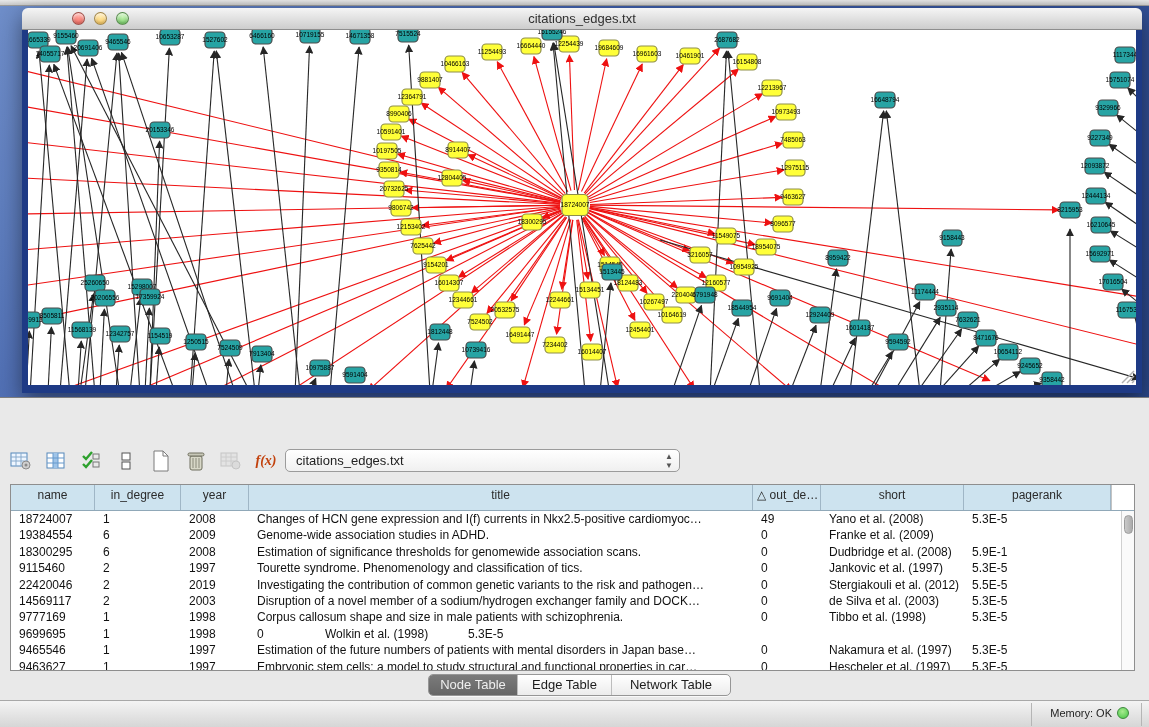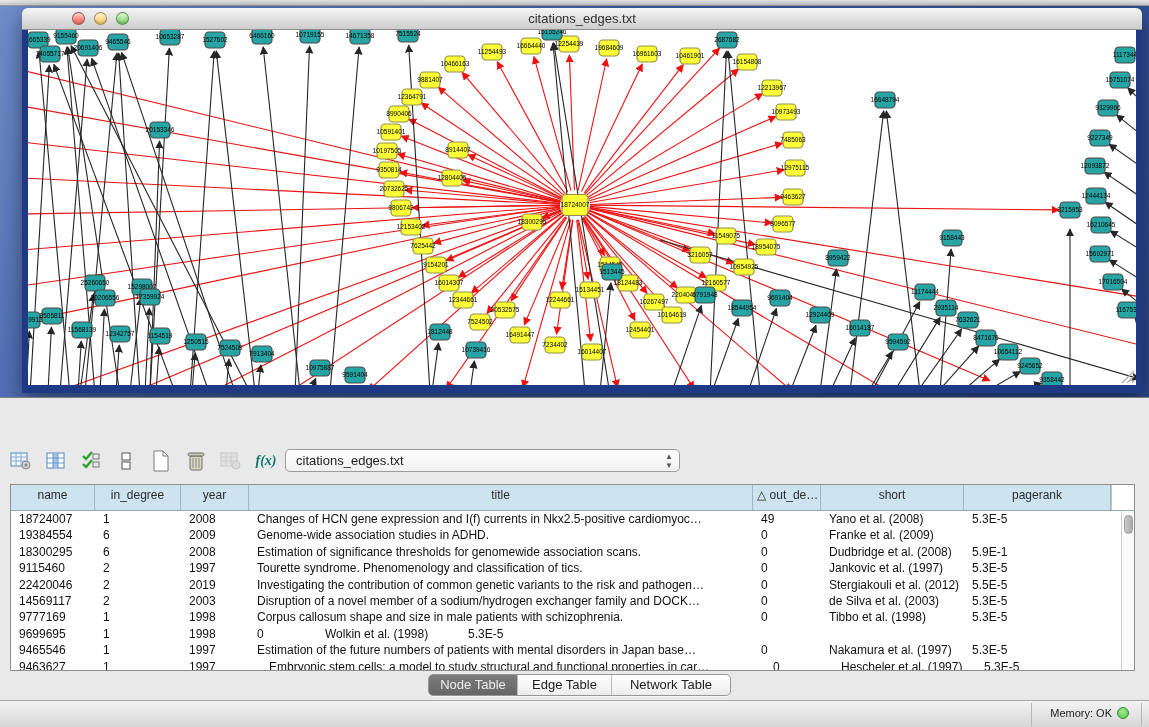--- a/index.html
+++ b/index.html
@@ -31,21 +31,21 @@
   
   .tpanel { position:absolute; left:0; top:397px; width:1149px; height:330px;
     background:#e9e9e9; border-top:1px solid #7d7d7d; }
   .tp-header { position:absolute; left:0; top:0; width:100%; height:21px;
     background:linear-gradient(#f2f2f2,#dddddd); border-bottom:1px solid #b4b4b4; }
   .tp-title { position:absolute; left:10px; top:3px; font-size:12px; color:#222; }
   .tp-icons { position:absolute; right:12px; top:2px; display:flex; gap:12px; align-items:center; }
 
   .toolbar { position:absolute; left:8px; top:48px; height:30px; display:flex; gap:9px; align-items:center; }
   .tbtn { width:26px; height:26px; display:flex; align-items:center; justify-content:center; }
-  .fx { font-family:"Liberation Serif", serif; font-style:italic; font-weight:bold; font-size:14px; color:#0f766e; }
+  .fx { font-family:"Liberation Serif", serif; font-style:italic; font-weight:bold; font-size:14px; color:#c2410c; }
 
   .combo { position:absolute; left:285px; top:51px; width:395px; height:23px;
     background:linear-gradient(#ffffff,#f0f0f0); border:1px solid #9b9b9b; border-radius:5px;
     font-size:13px; color:#222; line-height:21px; padding-left:10px; }
   .combo-arrows { position:absolute; right:6px; top:2px; font-size:8px; color:#555; line-height:9px; text-align:center; }
 
   .table-wrap { position:absolute; left:10px; top:86px; width:1125px; height:187px;
     background:#ffffff; border:1px solid #8e8e8e; display:flex; flex-direction:column; }
   .thead { display:flex; height:26px; flex:none; background:#cde3ef; border-bottom:1px solid #90a8b8; }
   .th { font-size:12px; color:#2b2b2b; text-align:center; line-height:21px;
@@ -622,21 +622,21 @@
               <div class="td" style="width: 68px;">1997</div>
               <div class="td" style="width: 504px;">Estimation of the future numbers of patients with mental disorders in Japan base…</div>
               <div class="td" style="width: 68px;">0</div>
               <div class="td" style="width: 143px;">Nakamura et al. (1997)</div>
               <div class="td" style="width: 147px;">5.3E-5</div>
             </div>
             <div class="tr">
               <div class="td" style="width: 84px;">9463627</div>
               <div class="td" style="width: 86px;">1</div>
               <div class="td" style="width: 68px;">1997</div>
-              <div class="td" style="width: 504px; margin-left: 12px;">Embryonic stem cells: a model to study structural and functional properties in car…</div>
+              <div class="td" style="width: 504px;">Embryonic stem cells: a model to study structural and functional properties in car…</div>
               <div class="td" style="width: 68px;">0</div>
               <div class="td" style="width: 143px;">Hescheler et al. (1997)</div>
               <div class="td" style="width: 147px;">5.3E-5</div>
             </div>
           </div>
         <div class="vscroll">
           <div class="vthumb"></div>
         </div>
       </div>
     </div>

